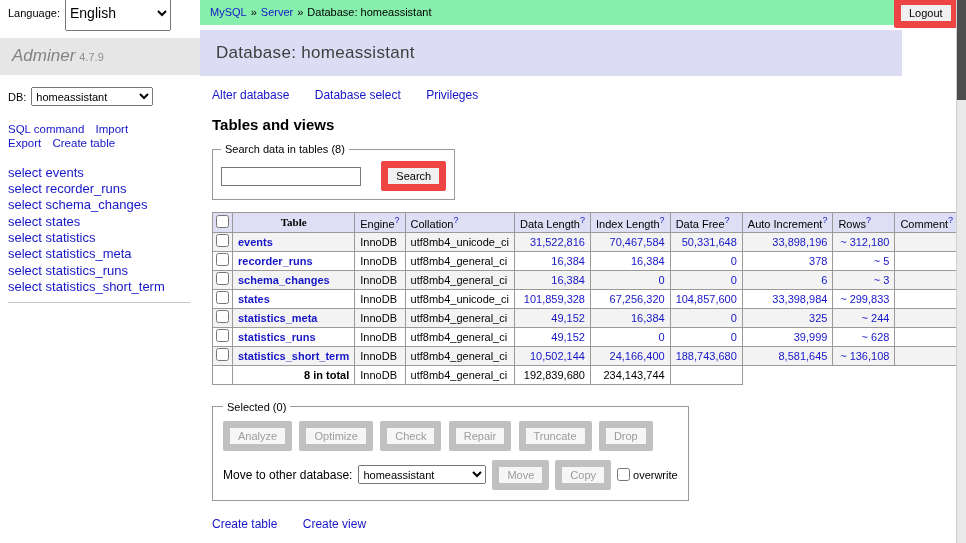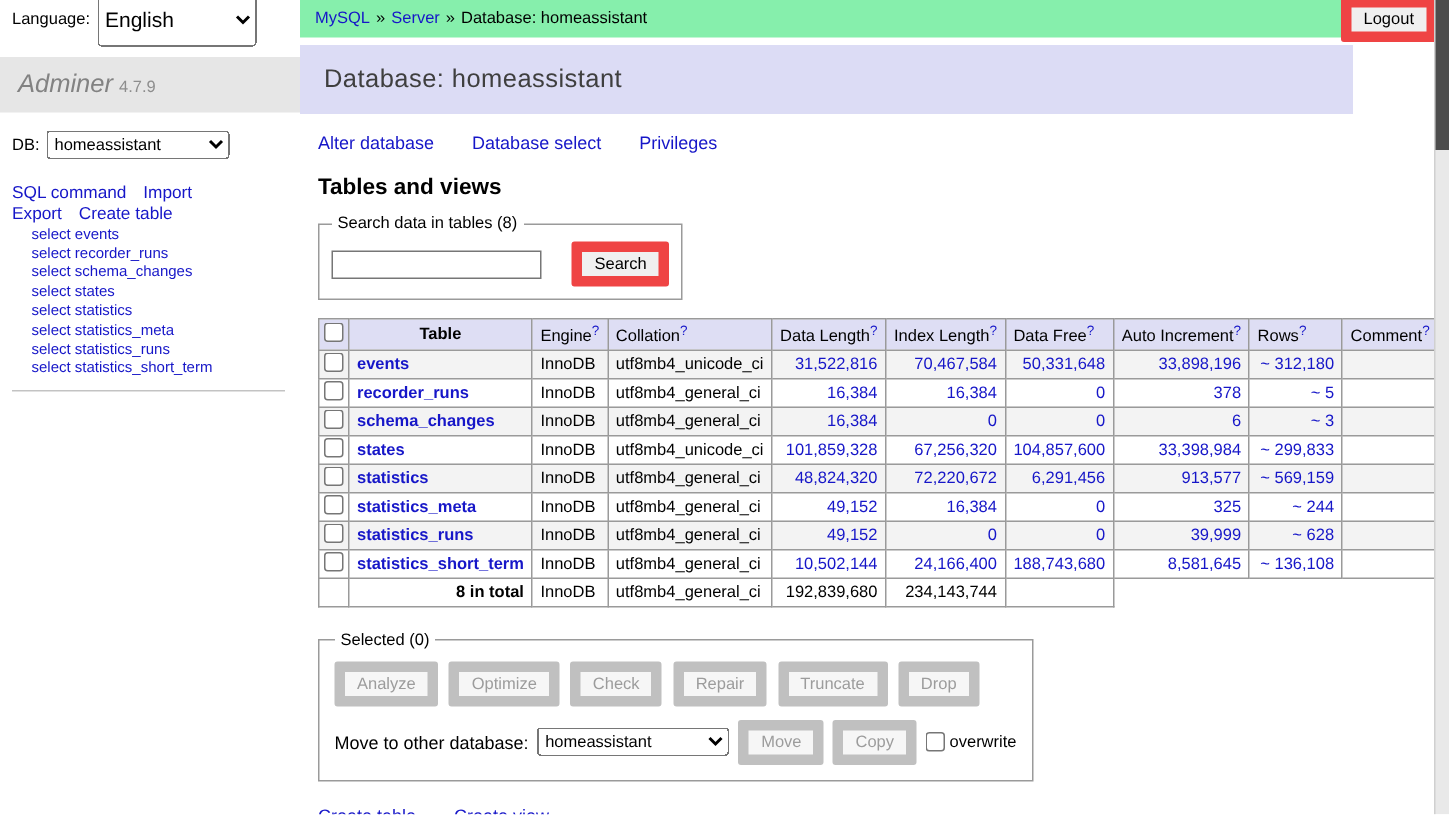--- a/index.html
+++ b/index.html
@@ -39,23 +39,23 @@
   button:disabled { color: #9c9c9c; border-color: #c0c0c0; background: #f6f6f6; }
 
   
   .sidebar { position: absolute; top: 38px; left: 0; width: 200px; bottom: 0; background: #fff; }
   .logo-band { background: #e6e6e6; padding: 8px 12px 9px; }
   .logo-band .logo { font-style: italic; font-size: 17px; color: #828282; }
   .logo-band .version { font-size: 11px; color: #8d8d8d; margin-left: 4px; }
   .side-body { padding: 12px 10px 0 8px; }
   .db-row { display: flex; align-items: center; gap: 5px; font-size: 11px; margin-bottom: 16px; }
   .db-row select { font-size: 11px; height: 19px; width: 122px; }
-  .side-actions { font-size: 11.5px; line-height: 1.25; }
+  .side-actions { font-size: 11.5px; line-height: 1.25; margin-bottom: 14px; }
   .side-actions a { margin-right: 8px; }
-  .tables-list { font-size: 10px; line-height: 1.18; margin-left: 13px; }
+  .tables-list { font-size: 13px; line-height: 1.18; }
   .tables-list a { display: block; margin-bottom: 1px; }
   .sidebar hr { border: none; border-top: 1px solid #c3c3c3; margin-top: 8px; }
 
   
   .content { position: absolute; top: 30px; left: 200px; right: 64px; bottom: 0; }
   h1.page-title {
     background: #dcdcf5; color: #3f3f3f; font-weight: normal;
     font-size: 17px; padding: 13px 16px; letter-spacing: .3px;
   }
   .main-body { padding: 12px 4px 0 12px; }
@@ -71,21 +71,21 @@
   legend { font-size: 11px; padding: 0 4px; }
   .search-fs input[type="text"] { width: 140px; height: 19px; border: 1px solid #767676; font-size: 11px; padding: 0 3px; }
   .search-fs button { margin-left: 17px; }
 
   
   table.db-tables { border-collapse: collapse; margin: 12px 0 4px; font-size: 11px; }
   .db-tables th, .db-tables td {
     border: 1px solid #9a9a9a; padding: 2px 5px; white-space: nowrap; height: 19px;
   }
   .db-tables thead th { background: #dedef4; font-weight: normal; text-align: left; }
-  .db-tables thead th.tname { font-weight: bold; text-align: center; min-width: 112px; }
+  .db-tables thead th.tname { font-weight: bold; text-align: center; min-width: 112px; font-family: Liberation Serif, serif; }
   .db-tables thead th sup { color: #1616c8; font-size: 9px; }
   .db-tables td.check, .db-tables th.check { text-align: center; width: 22px; padding: 1px 3px; }
   .db-tables td.tname a { font-weight: bold; }
   .db-tables td.num { text-align: right; min-width: 62px; }
   .db-tables td.num a { color: #1616c8; }
   .db-tables td.eng { min-width: 44px; }
   .db-tables td.coll { min-width: 95px; }
   .db-tables td.comment { min-width: 52px; }
   .db-tables tbody tr:nth-child(odd) td { background: #f3f3f3; }
   .db-tables tfoot td { background: #fff; }
@@ -231,32 +231,20 @@
             <tr>
     <td class="check"><input type="checkbox" style=""></td>
     <td class="tname"><a>states</a></td>
     <td class="eng">InnoDB</td>
     <td class="coll">utf8mb4_unicode_ci</td>
     <td class="num"><a>101,859,328</a></td>
     <td class="num"><a>67,256,320</a></td>
     <td class="num"><a>104,857,600</a></td>
     <td class="num"><a>33,398,984</a></td>
     <td class="num"><a>~ 299,833</a></td>
-    <td class="comment"></td>
-  </tr>
-            <tr>
-    <td class="check"><input type="checkbox" style=""></td>
-    <td class="tname"><a>statistics</a></td>
-    <td class="eng">InnoDB</td>
-    <td class="coll">utf8mb4_general_ci</td>
-    <td class="num"><a>48,824,320</a></td>
-    <td class="num"><a>72,220,672</a></td>
-    <td class="num"><a>6,291,456</a></td>
-    <td class="num"><a>913,577</a></td>
-    <td class="num"><a>~ 569,159</a></td>
     <td class="comment"></td>
   </tr>
             <tr>
     <td class="check"><input type="checkbox" style=""></td>
     <td class="tname"><a>statistics_meta</a></td>
     <td class="eng">InnoDB</td>
     <td class="coll">utf8mb4_general_ci</td>
     <td class="num"><a>49,152</a></td>
     <td class="num"><a>16,384</a></td>
     <td class="num"><a>0</a></td>

